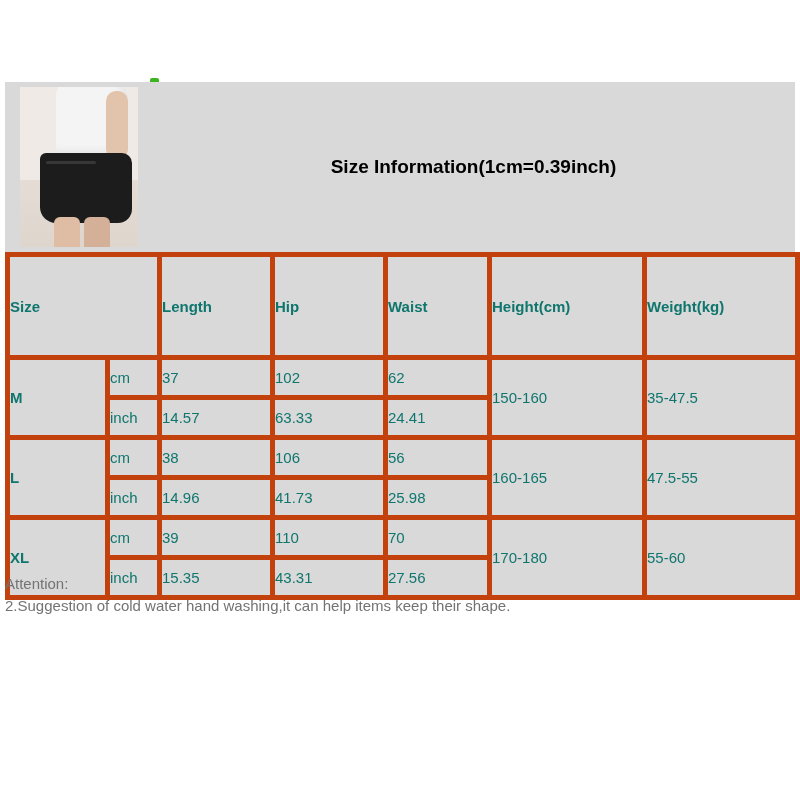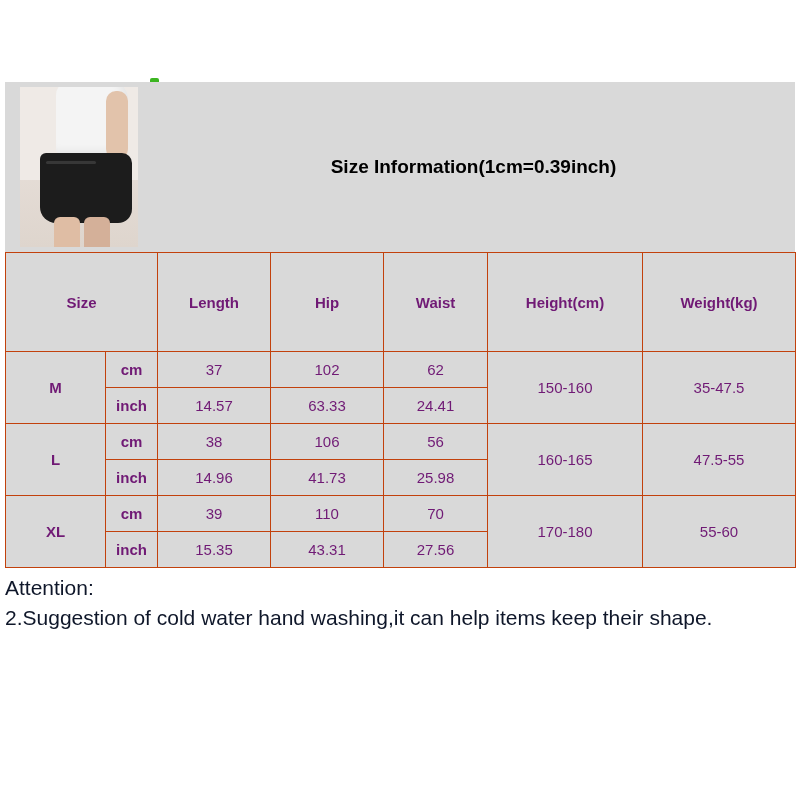--- a/index.html
+++ b/index.html
@@ -133,63 +133,62 @@
     text-align: center;
   }
 
   
   table.sizetable {
     border-collapse: collapse;
     width: 790px;
     table-layout: fixed;
   }
   table.sizetable td, table.sizetable th {
-    border: 1px solid #c2410c;
+    border: 5px solid #c2410c;
     background: #d9d9d9;
-    text-align: center;
     vertical-align: middle;
     font-size: 15px;
-    color: #701a75;
+    color: #0f766e;
     padding: 0;
   }
   .hdr-size {
     font-size: 26px;
     font-weight: bold;
   }
   .hdr {
     font-weight: bold;
     font-size: 15px;
     height: 98px;
   }
   .sizecell {
     font-weight: bold;
     font-size: 16px;
     width: 100px;
   }
   .unitcell {
-    font-weight: bold;
+    font-weight: normal;
     font-size: 14px;
     width: 50px;
   }
   .valcell {
     height: 35px;
   }
   .spancell {
     font-size: 15px;
   }
 
   
   .attention {
     position: absolute;
     left: 5px;
     top: 573px;
     width: 790px;
-    font-size: 21px;
+    font-size: 15px;
     line-height: 1.45;
-    color: #0f172a;
+    color: #737373;
   }
   .attention p {
     margin: 0;
   }
   .green-dot {
     position: absolute;
     left: 150px;
     top: 78px;
     width: 9px;
     height: 9px;

